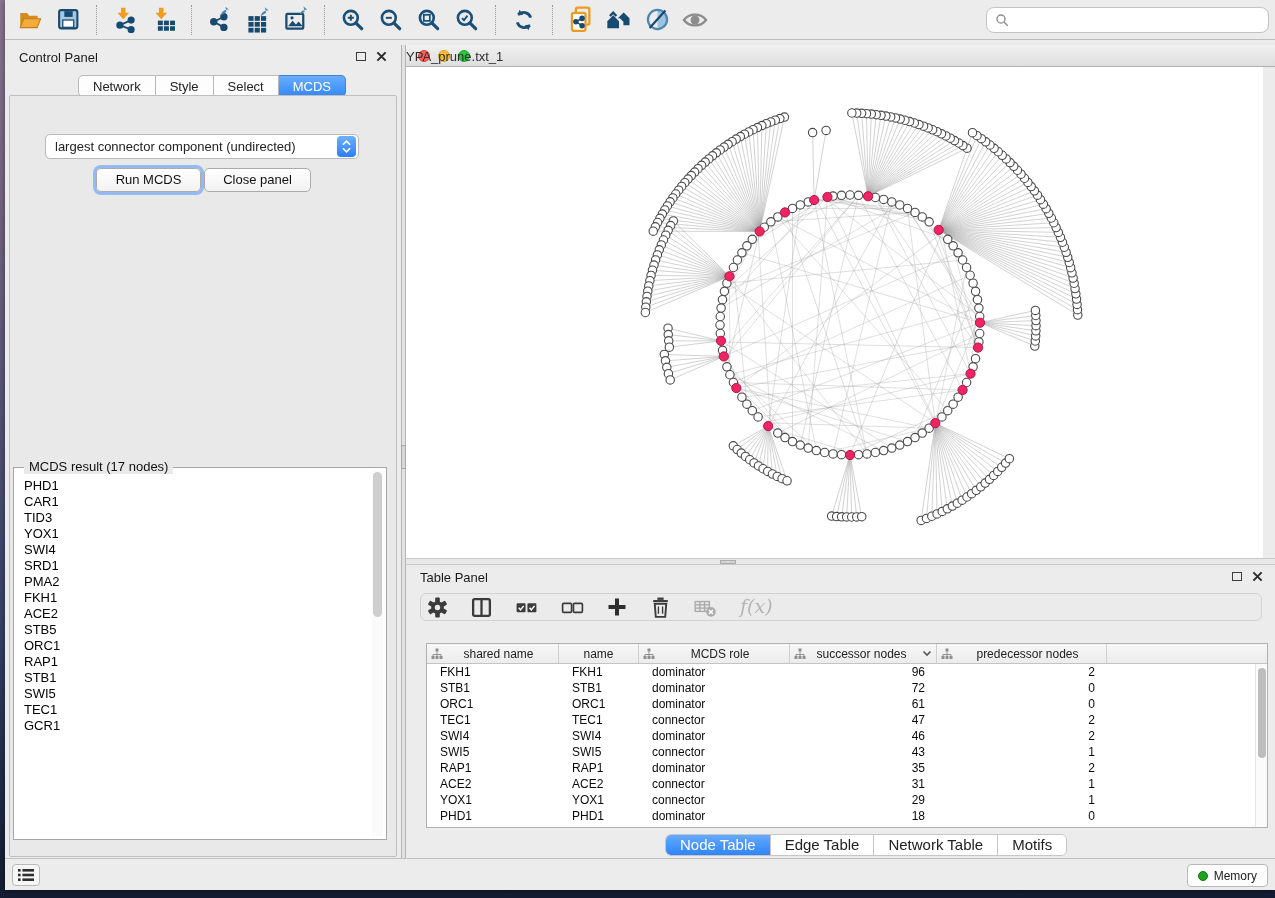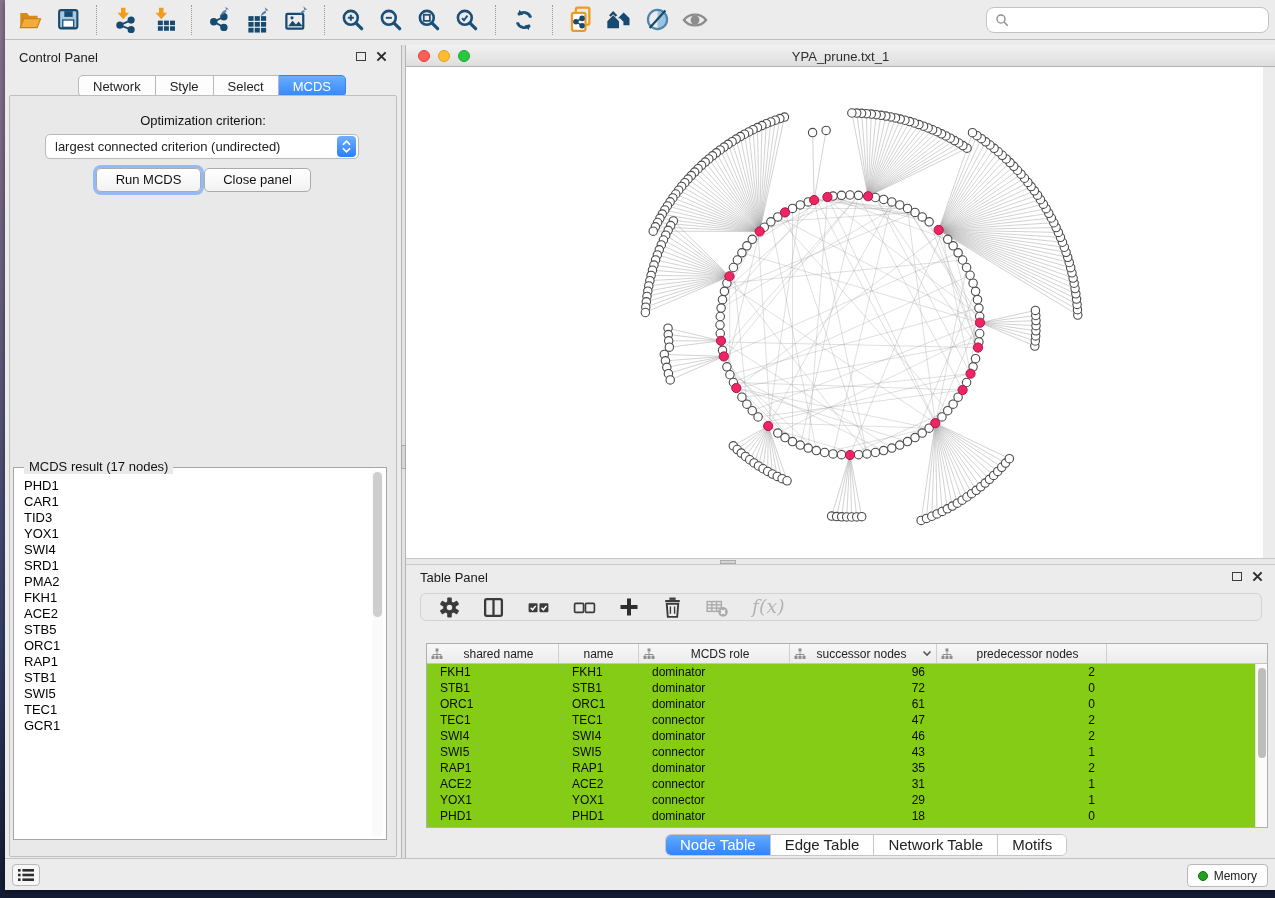--- a/index.html
+++ b/index.html
@@ -37,29 +37,29 @@
   .mitem{font-size:13px;line-height:16px;color:#000}
   #mcds-scroll{position:absolute;right:3px;top:3px;width:11px;height:365px;background:#fafafa}
   #mcds-thumb{position:absolute;left:1px;top:1px;width:9px;height:145px;background:#cecece;border-radius:5px}
   
   #vsplit{position:absolute;left:396px;top:45px;width:5px;height:813px;background:#e2e2e2;border-left:1px solid #b4b4b4;border-right:1px solid #b4b4b4}
   #vsplit-handle{position:absolute;left:-1px;top:400px;width:5px;height:24px;background:#d7d7d7;border:1px solid #a8a8a8}
   
   #rpane{position:absolute;left:401px;top:45px;width:869px;height:813px;background:#ececec}
   #net-titlebar{position:absolute;left:0;top:0;width:869px;height:22px;background:linear-gradient(180deg,#f1f1f1,#dedede);border-bottom:1px solid #b2b2b2}
   .tl{width:12px;height:12px;border-radius:50%;display:inline-block;position:absolute;top:5px}
-  #net-title{position:absolute;width:100%;text-align:center;top:4px;font-size:13px;color:#2e2e2e}
+  #net-title{position:absolute;width:100%;top:4px;font-size:13px;color:#2e2e2e}
   #canvas{position:absolute;left:0;top:22px;width:857px;height:491px;background:#fff}
   #hsplit{position:absolute;left:0;top:513px;width:869px;height:7px;background:#e9e9e9;border-top:1px solid #c9c9c9;border-bottom:1px solid #c9c9c9}
   #hsplit-handle{position:absolute;left:314px;top:1px;width:16px;height:4px;background:#d4d4d4;border:1px solid #ababab}
   
   #tp-header{position:absolute;left:0;top:520px;width:869px;height:26px}
-  #tp-toolbar{position:absolute;left:14px;top:548px;width:842px;height:28px;background:#ebebeb;border:1px solid #d2d2d2;border-radius:6px;display:flex;align-items:center;gap:21px;padding-left:17px}
+  #tp-toolbar{position:absolute;left:14px;top:548px;width:842px;height:28px;background:#ebebeb;border:1px solid #d2d2d2;border-radius:6px;display:flex;align-items:center;gap:21px;padding-left:5px}
   .tpbtn{display:flex;align-items:center;justify-content:center;height:26px}
-  #table{position:absolute;left:20px;top:598px;width:842px;height:185px;background:#84cc16;border:1px solid #b0b0b0;overflow:hidden}
+  #table{position:absolute;left:20px;top:598px;width:842px;height:185px;background:#ffffff;border:1px solid #b0b0b0;overflow:hidden}
   #thead{display:flex;height:20px;background:linear-gradient(180deg,#f7f7f7,#ececec);border-bottom:1px solid #c4c4c4}
   .hcell{display:flex;align-items:center;border-right:1px solid #cfcfcf;padding:0 4px;font-size:12px;color:#222}
   .hcell svg{flex:0 0 auto}
   .hlabel{flex:1;text-align:center;font-size:12px}
   .trow{display:flex;height:16px}
   .tcell{font-size:12px;line-height:16px;padding-left:13px;color:#0a0a0a;white-space:nowrap;overflow:hidden}
   .tcell.num{text-align:right;padding-left:0;padding-right:12px}
   #tvscroll{position:absolute;right:0;top:20px;width:12px;bottom:0;background:#fbfbfb;border-left:1px solid #e4e4e4}
   #tvthumb{position:absolute;left:2px;top:4px;width:8px;height:90px;background:#bdbdbd;border-radius:4px}
   #btabs{position:absolute;left:259px;top:789px;height:22px;display:flex;background:#fff;border:1px solid #c6c6c6;border-radius:6px;overflow:hidden}
@@ -245,23 +245,22 @@
         </svg>
     </span>
   </div>
   <div id="ctrl-tabs">
       <div class="ctab">Network</div>
       <div class="ctab">Style</div>
       <div class="ctab">Select</div>
       <div class="ctab sel">MCDS</div>
     </div>
   <div id="cp-pane">
-    <div id="opt-label">Optimization criterion:</div>
     <div id="dropdown">
-      <span class="dval">largest connected criterion (undirected)</span>
+      <span class="dval">largest connector component (undirected)</span>
       <span class="stepper">
         <svg width="9" height="6" viewBox="0 0 10 6">
             <path d="M1 5 L5 1 L9 5" fill="none" stroke="#fff" stroke-width="1.8"></path>
           </svg>
         <svg width="9" height="6" viewBox="0 0 10 6">
             <path d="M1 1 L5 5 L9 1" fill="none" stroke="#fff" stroke-width="1.8"></path>
           </svg>
       </span>
     </div>
     <div id="run-btn" class="btn">Run MCDS</div>

